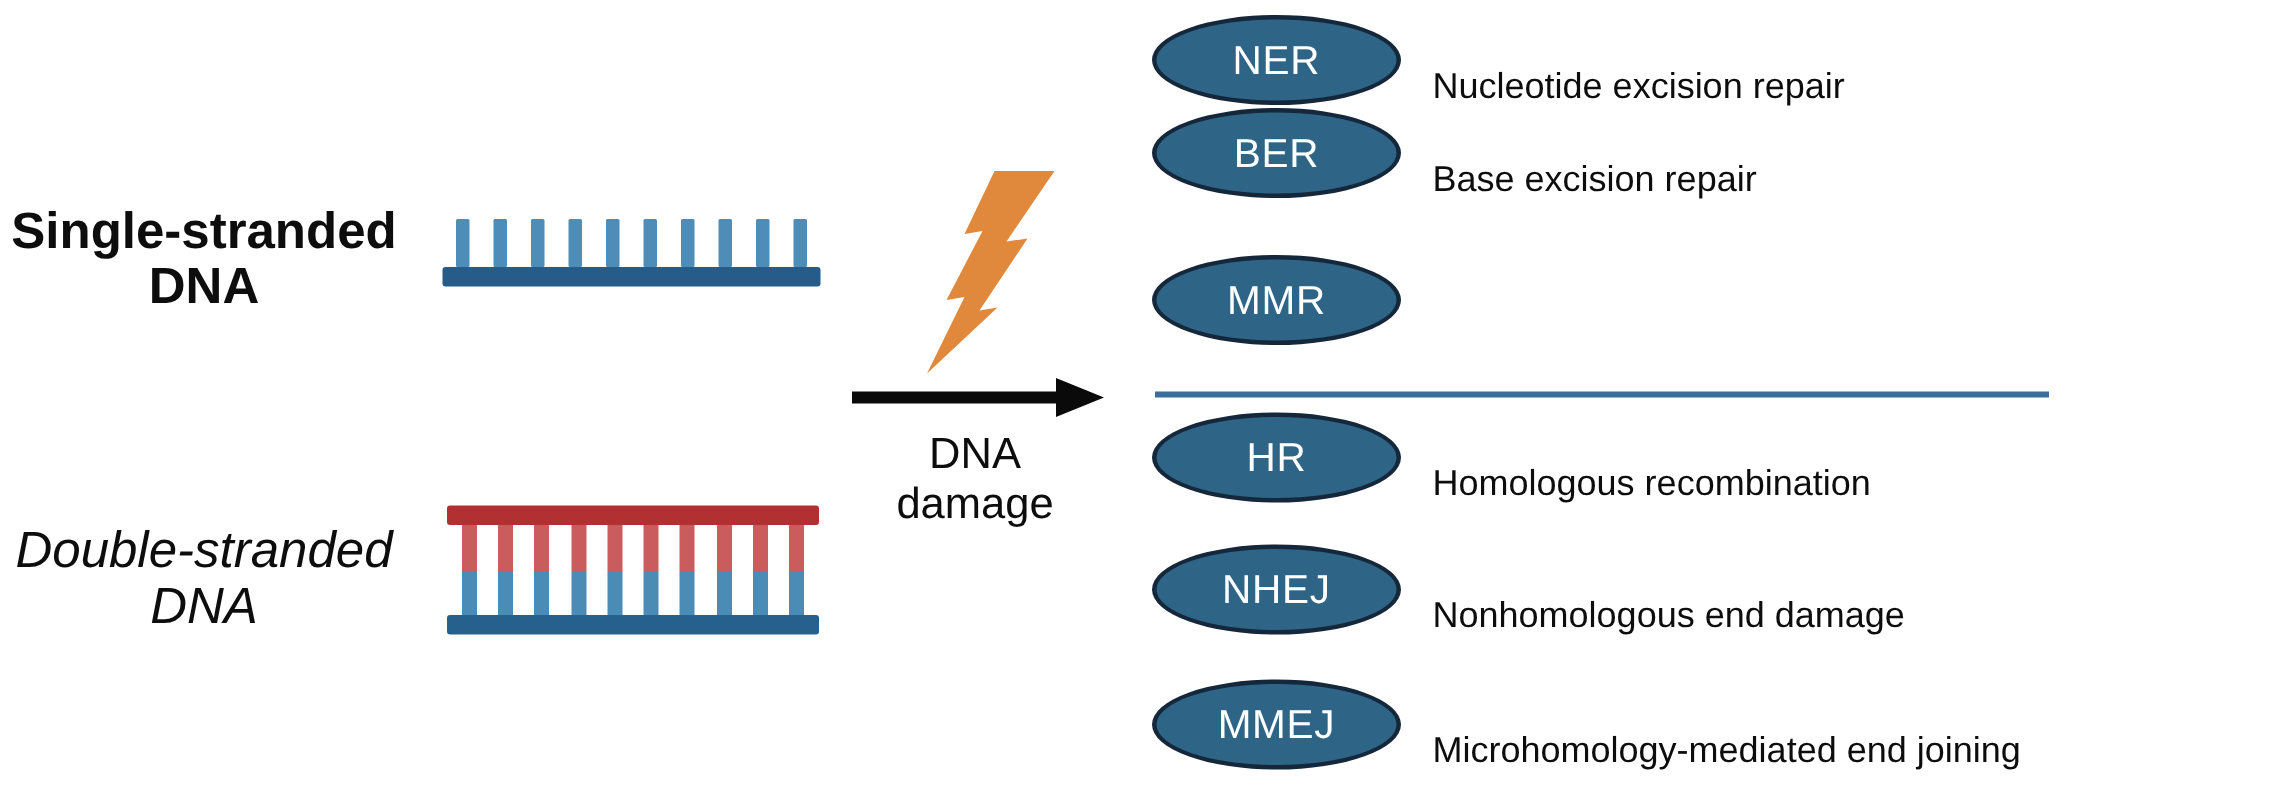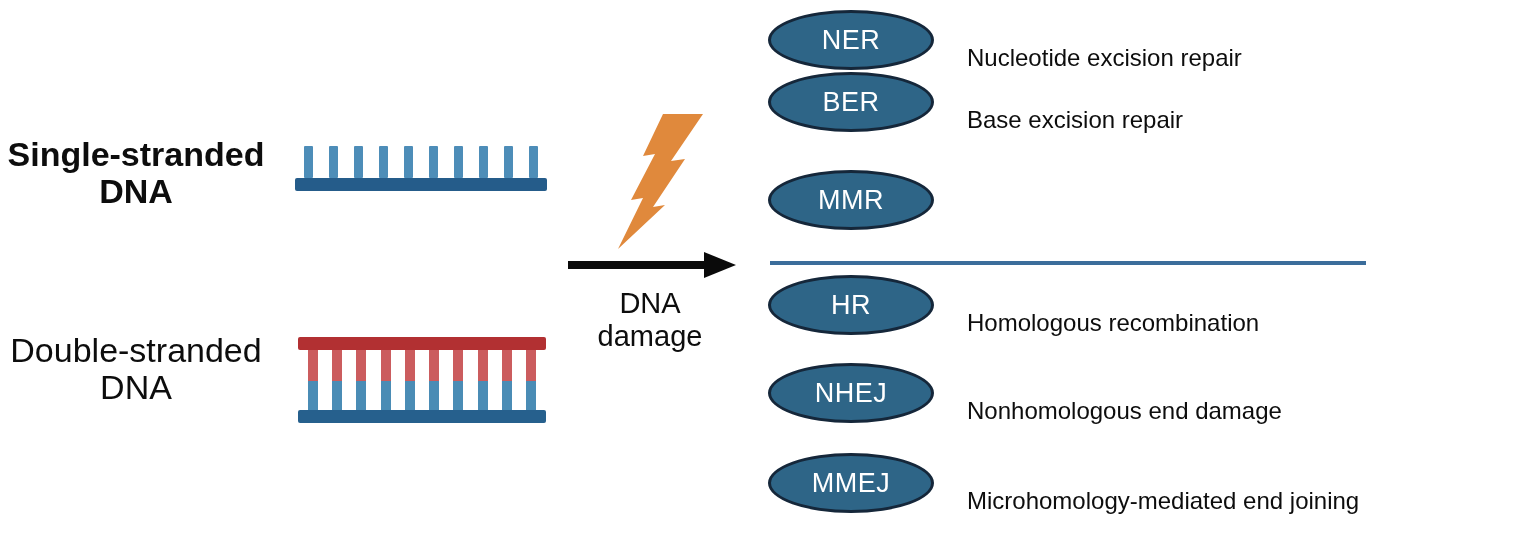--- a/index.html
+++ b/index.html
@@ -11,21 +11,21 @@
     color:var(--text,#000);
     overflow:hidden;
   }
   
   .side-label{
     position:absolute;left:0;width:272px;
     text-align:center;font-size:34px;line-height:37px;
     white-space:pre-line;color:var(--text);
   }
   #ssdna-label{top:136px;font-weight:bold;}
-  #dsdna-label{top:332px;}
+  #dsdna-label{top:349px;font-style:italic;}
 
   
   .ssdna{position:absolute;left:295px;top:146px;width:252px;height:45px;display:flex;flex-direction:column;}
   .ssdna .teeth{height:32px;display:flex;justify-content:space-between;padding:0 9px;}
   .ssdna .teeth i{display:block;width:9px;height:32px;background:var(--ssdna-teeth);border-radius:1px;}
   .ssdna .backbone{height:13px;background:var(--ssdna-backbone);border-radius:2px;}
 
   
   .dsdna{position:absolute;left:298px;top:337px;width:248px;height:86px;display:flex;flex-direction:column;}
   .dsdna .bar-top{height:13px;background:var(--dsdna-top-backbone);border-radius:2px;}
@@ -39,21 +39,21 @@
   
   .bolt{position:absolute;left:603px;top:114px;width:110px;height:135px;}
   .arrow{position:absolute;left:566px;top:250px;width:172px;height:30px;}
   .damage-label{
     position:absolute;left:586px;top:287px;width:128px;
     text-align:center;font-size:29px;line-height:33px;
     white-space:pre-line;color:var(--text);
   }
 
   
-  .pathway-row{position:absolute;left:768px;height:60px;display:flex;align-items:center;gap:12px;}
+  .pathway-row{position:absolute;left:768px;height:60px;display:flex;align-items:center;}
   .ellipse{
     box-sizing:border-box;width:166px;height:60px;flex:0 0 166px;
     background:var(--ellipse-fill);
     border:3px solid var(--ellipse-border);
     border-radius:50%;
     display:flex;align-items:center;justify-content:center;
     color:#fff;font-size:27px;letter-spacing:.5px;
   }
   .pathway-name{margin-left:21px;font-size:24px;white-space:nowrap;color:var(--text);margin-top:36px;}
   .divider{position:absolute;left:770px;top:261px;width:596px;height:4px;background:var(--divider);}

